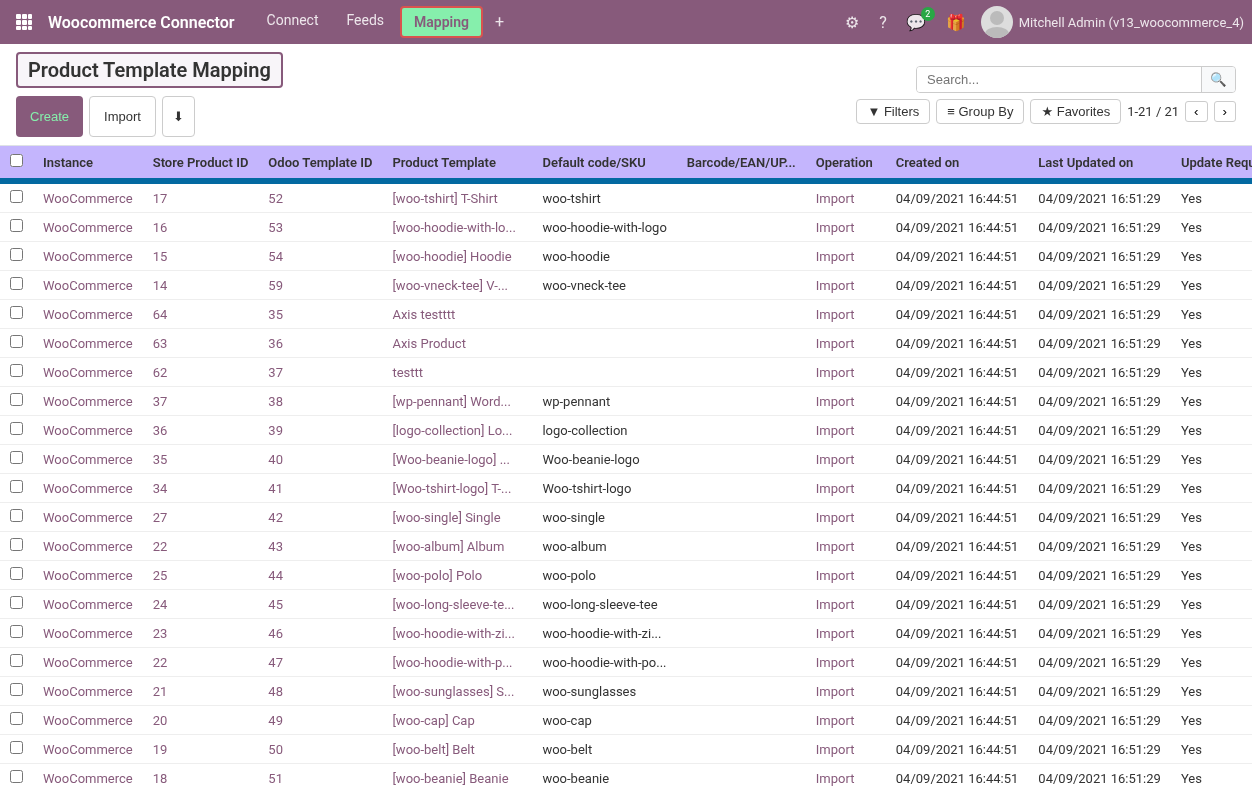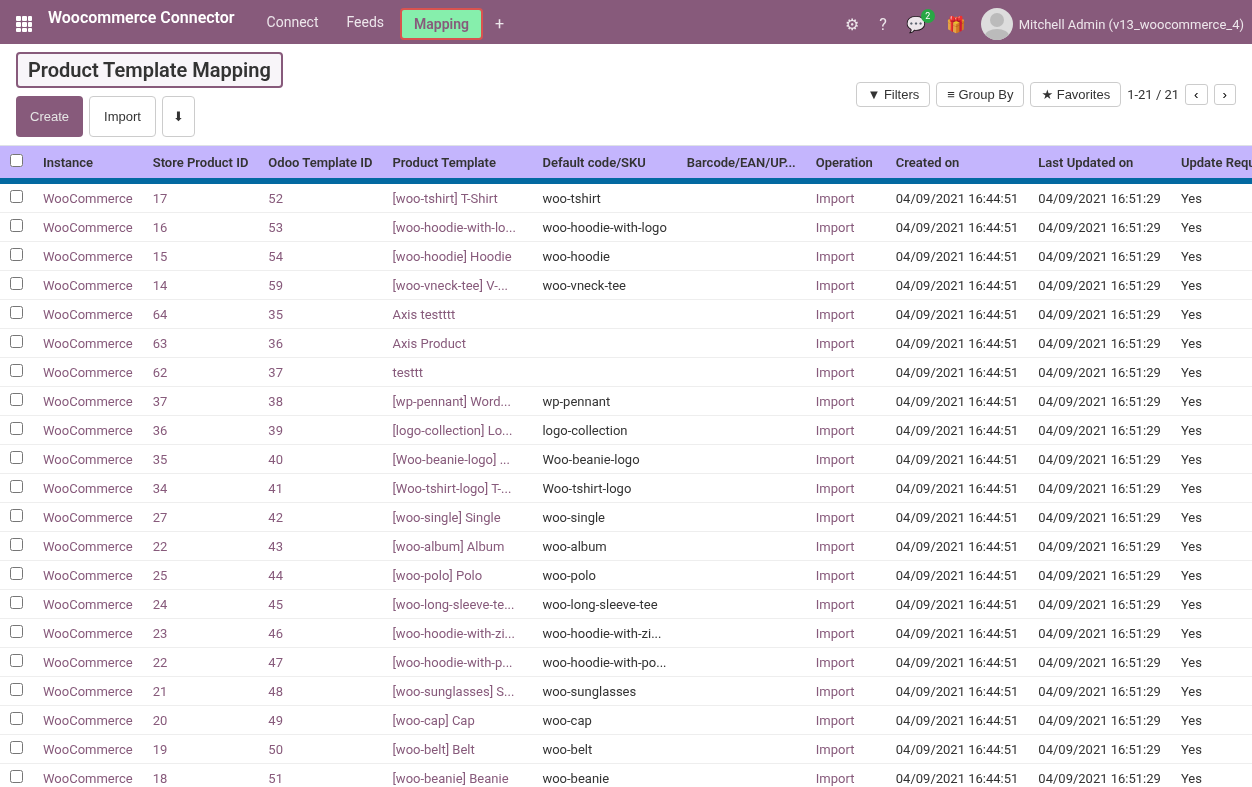--- a/index.html
+++ b/index.html
@@ -1,40 +1,40 @@
 <!DOCTYPE html>
 <html><head>
   <meta charset="utf-8">
   <style>
     * { box-sizing: border-box; margin: 0; padding: 0; }
     body { font-family: -apple-system, BlinkMacSystemFont, 'Segoe UI', Roboto, sans-serif; font-size: 13px; background: #fff; color: #333; }
     
     
     .top-nav {
-      display: flex; align-items: flex-start; background: #875a7b; color: #fff; height: 44px; padding: 8px 8px; gap: 8px;
+      display: flex; align-items: center; background: #875a7b; color: #fff; height: 44px; padding: 0 8px; gap: 8px;
     }
     .nav-apps-icon { display: flex; align-items: center; justify-content: center; width: 32px; height: 32px; cursor: pointer; }
     .nav-logo { font-size: 16px; font-weight: 600; color: #fff; margin-right: 12px; }
     .nav-links { display: flex; gap: 4px; flex: 1; }
     .nav-link { color: rgba(255,255,255,0.85); padding: 6px 12px; border-radius: 4px; cursor: pointer; font-size: 14px; }
     .nav-link.active { background: #86efac; color: #875a7b; font-weight: 600; border: 2px solid #d9534f; }
     .nav-add { color: rgba(255,255,255,0.85); padding: 6px 8px; cursor: pointer; font-size: 16px; }
     .nav-icons { display: flex; align-items: center; gap: 8px; margin-left: auto; }
     .nav-icon-btn { color: rgba(255,255,255,0.85); cursor: pointer; padding: 4px 6px; font-size: 16px; position: relative; }
     .badge { position: absolute; top: -2px; right: -2px; background: #28a745; color: #fff; border-radius: 50%; width: 14px; height: 14px; font-size: 9px; display: flex; align-items: center; justify-content: center; }
     .nav-company { color: rgba(255,255,255,0.85); cursor: pointer; font-size: 13px; padding: 4px 8px; }
     .nav-user { display: flex; align-items: center; gap: 6px; cursor: pointer; }
     .nav-avatar { width: 32px; height: 32px; border-radius: 50%; background: #ddd; overflow: hidden; display: flex; align-items: center; justify-content: center; }
     .nav-user-name { color: rgba(255,255,255,0.85); font-size: 13px; }
 
     
     .sub-header { display: flex; align-items: center; padding: 8px 16px; border-bottom: 1px solid #dee2e6; gap: 8px; }
     .page-title { font-size: 20px; font-weight: 600; color: #333; border: 2px solid #875a7b; padding: 4px 10px; border-radius: 4px; background: #f8f5f9; }
     .header-actions { display: flex; gap: 6px; margin-top: 8px; }
-    .btn-create { background: #875a7b; color: #e5e5e5; border: none; padding: 13px 14px; border-radius: 4px; cursor: pointer; font-size: 13px; }
+    .btn-create { background: #875a7b; color: #86efac; border: none; padding: 13px 14px; border-radius: 4px; cursor: pointer; font-size: 13px; }
     .btn-import { background: #fff; color: #333; border: 1px solid #ccc; padding: 5px 14px; border-radius: 4px; cursor: pointer; font-size: 13px; }
     .btn-download { background: #fff; color: #333; border: 1px solid #ccc; padding: 5px 10px; border-radius: 4px; cursor: pointer; font-size: 13px; }
     .sub-header-left { display: flex; flex-direction: column; }
     .sub-header-right { margin-left: auto; display: flex; flex-direction: column; align-items: flex-end; gap: 6px; }
     .search-bar { display: flex; align-items: center; border: 1px solid #ccc; border-radius: 4px; overflow: hidden; width: 320px; }
     .search-bar input { border: none; outline: none; padding: 5px 10px; flex: 1; font-size: 13px; }
     .search-btn { background: #f8f9fa; border: none; border-left: 1px solid #ccc; padding: 5px 8px; cursor: pointer; }
     .filter-bar { display: flex; gap: 6px; align-items: center; justify-content: space-between; }
     .btn-filter, .btn-groupby, .btn-favorites { background: #fff; color: #333; border: 1px solid #ccc; padding: 4px 10px; border-radius: 4px; cursor: pointer; font-size: 13px; }
     .pagination { display: flex; align-items: center; gap: 6px; font-size: 13px; }
@@ -108,20 +108,24 @@
 <div class="sub-header">
   <div class="sub-header-left">
     <div class="page-title">Product Template Mapping</div>
     <div class="header-actions">
       <button class="btn-create">Create</button>
       <button class="btn-import">Import</button>
       <button class="btn-download">⬇</button>
     </div>
   </div>
   <div class="sub-header-right">
+    <div class="search-bar">
+      <input type="text" placeholder="Search..." style="">
+      <button class="search-btn">🔍</button>
+    </div>
     <div class="filter-bar">
       <button class="btn-filter">▼ <span>Filters</span></button>
       <button class="btn-groupby">≡ <span>Group By</span></button>
       <button class="btn-favorites">★ <span>Favorites</span></button>
       <div class="pagination">
         <span>1-21 / 21</span>
         <button class="pag-btn">‹</button>
         <button class="pag-btn">›</button>
       </div>
     </div>

